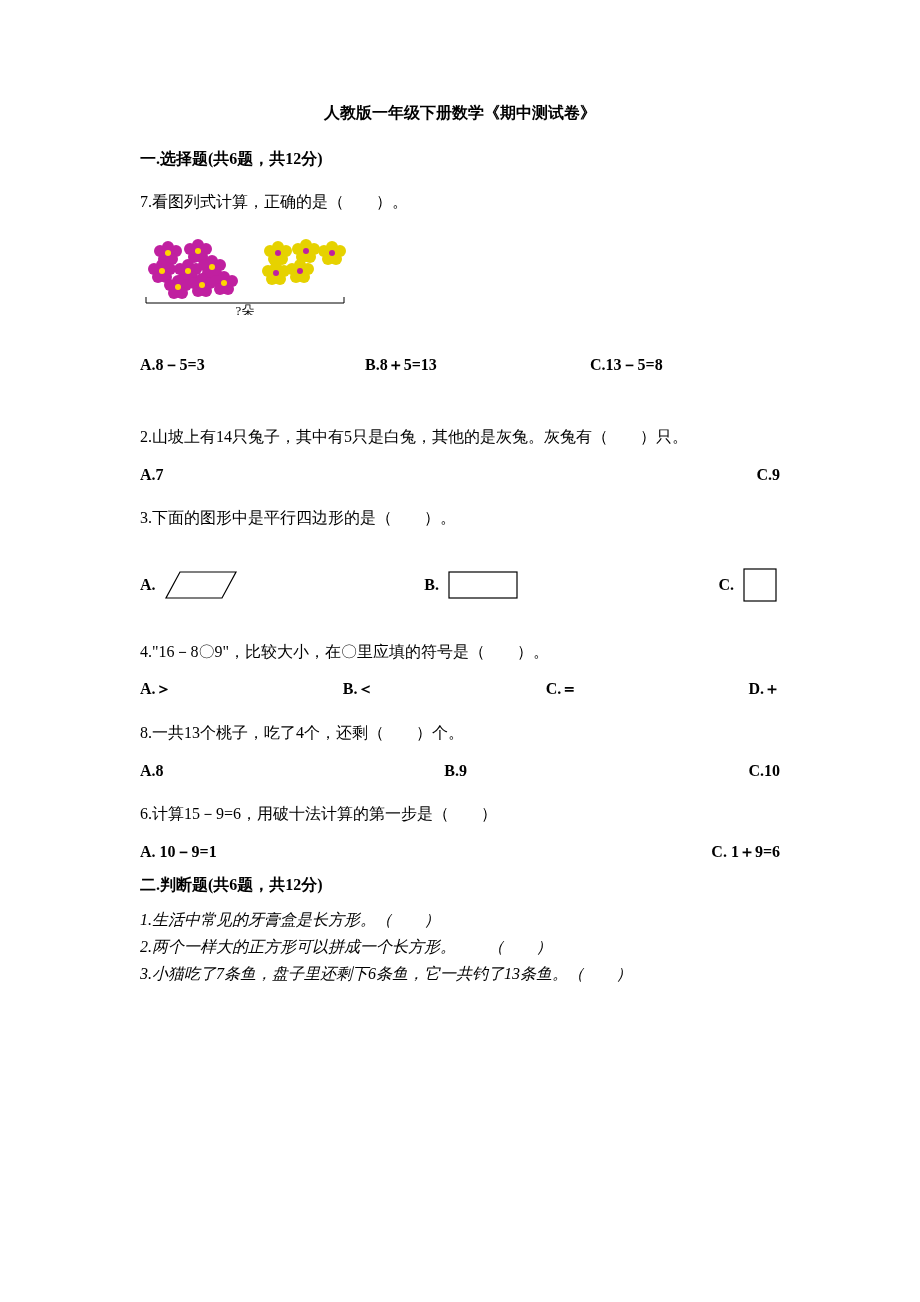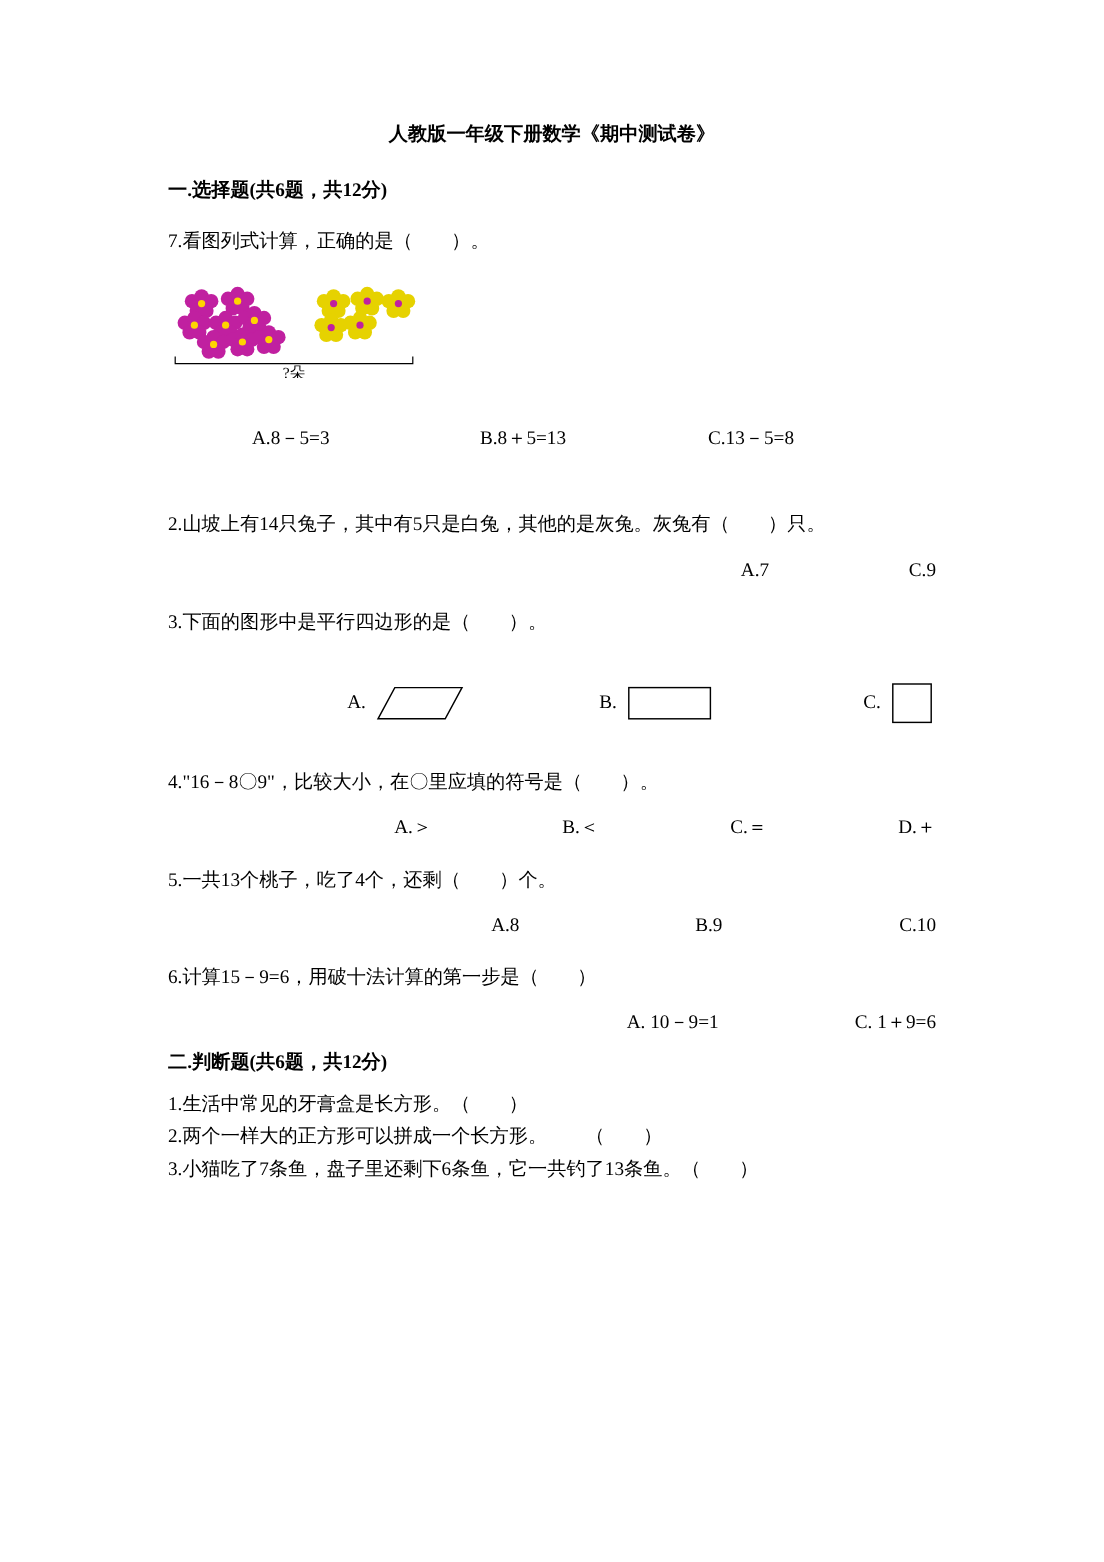--- a/index.html
+++ b/index.html
@@ -22,32 +22,33 @@
     }
     .section-header {
       font-weight: bold;
       margin-bottom: 8px;
     }
     .q { margin-top: 18px; margin-bottom: 12px; }
     .img-wrap { margin: 20px 0 30px 0; }
     .flowers-svg { width: 210px; height: 80px; }
     .options-row {
       display: flex;
-      justify-content: flex-end;
+      justify-content: space-between;
       gap: 0;
       margin-top: 8px;
+      font-weight: bold;
     }
     .opt { flex: 0 0 auto; }
     .opt.w0 { width: 190px; }
     .opt.w1 { width: 190px; }
     .opt.w2 { width: 190px; }
     .opt-unit { display:inline-flex; align-items:center; gap:6px; }
     .shape-svg { vertical-align: middle; }
     .spacer { height: 28px; }
-    .tf-line { line-height: 1.7; }
+    .tf-line { line-height: 1.7; font-style: italic; }
   </style>
 </head>
 <body>
 
 <div class="title">人教版一年级下册数学《期中测试卷》</div>
 
 <div class="section-header">一.选择题(共6题，共12分)</div>
 
 <div class="q">7.看图列式计算，正确的是（　　）。</div>
 <div class="img-wrap">
@@ -178,21 +179,21 @@
 <div class="spacer" style="height:16px"></div>
 
 <div class="q">4."16－8〇9"，比较大小，在〇里应填的符号是（　　）。</div>
 <div class="options-row">
   <span class="opt" style="width:140px">A.＞</span>
   <span class="opt" style="width:140px">B.＜</span>
   <span class="opt" style="width:140px">C.＝</span>
   <span class="opt">D.＋</span>
 </div>
 
-<div class="q">5.一共13个桃子，吃了4个，还剩（　　）个。</div>
+<div class="q">8.一共13个桃子，吃了4个，还剩（　　）个。</div>
 <div class="options-row">
   <span class="opt" style="width:170px">A.8</span>
   <span class="opt" style="width:170px">B.9</span>
   <span class="opt">C.10</span>
 </div>
 
 <div class="q">6.计算15－9=6，用破十法计算的第一步是（　　）</div>
 <div class="options-row">
   <span class="opt" style="width:190px">A. 10－9=1</span>
   <span class="opt">C. 1＋9=6</span>

